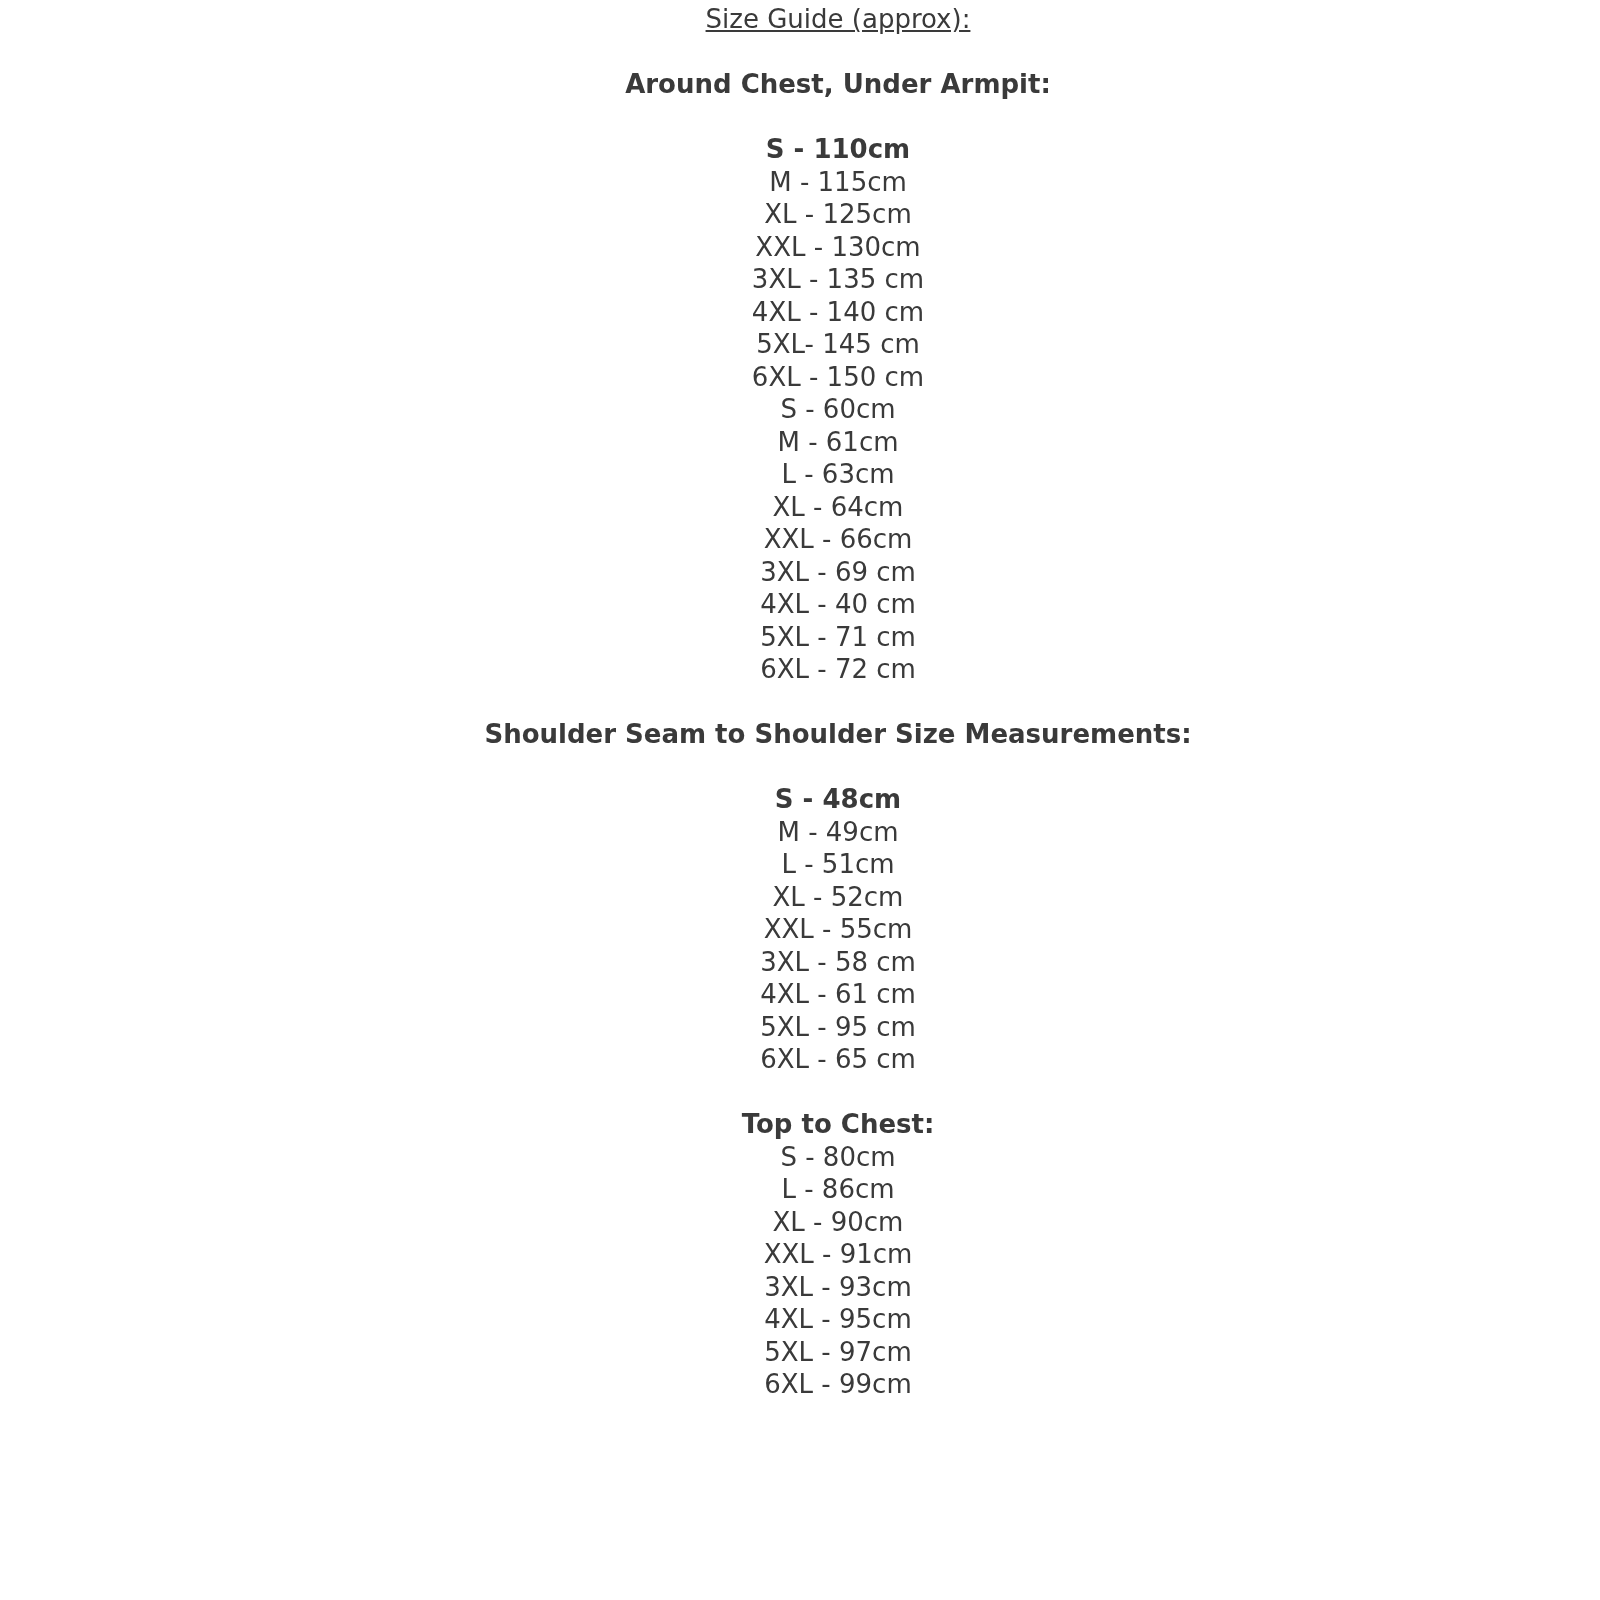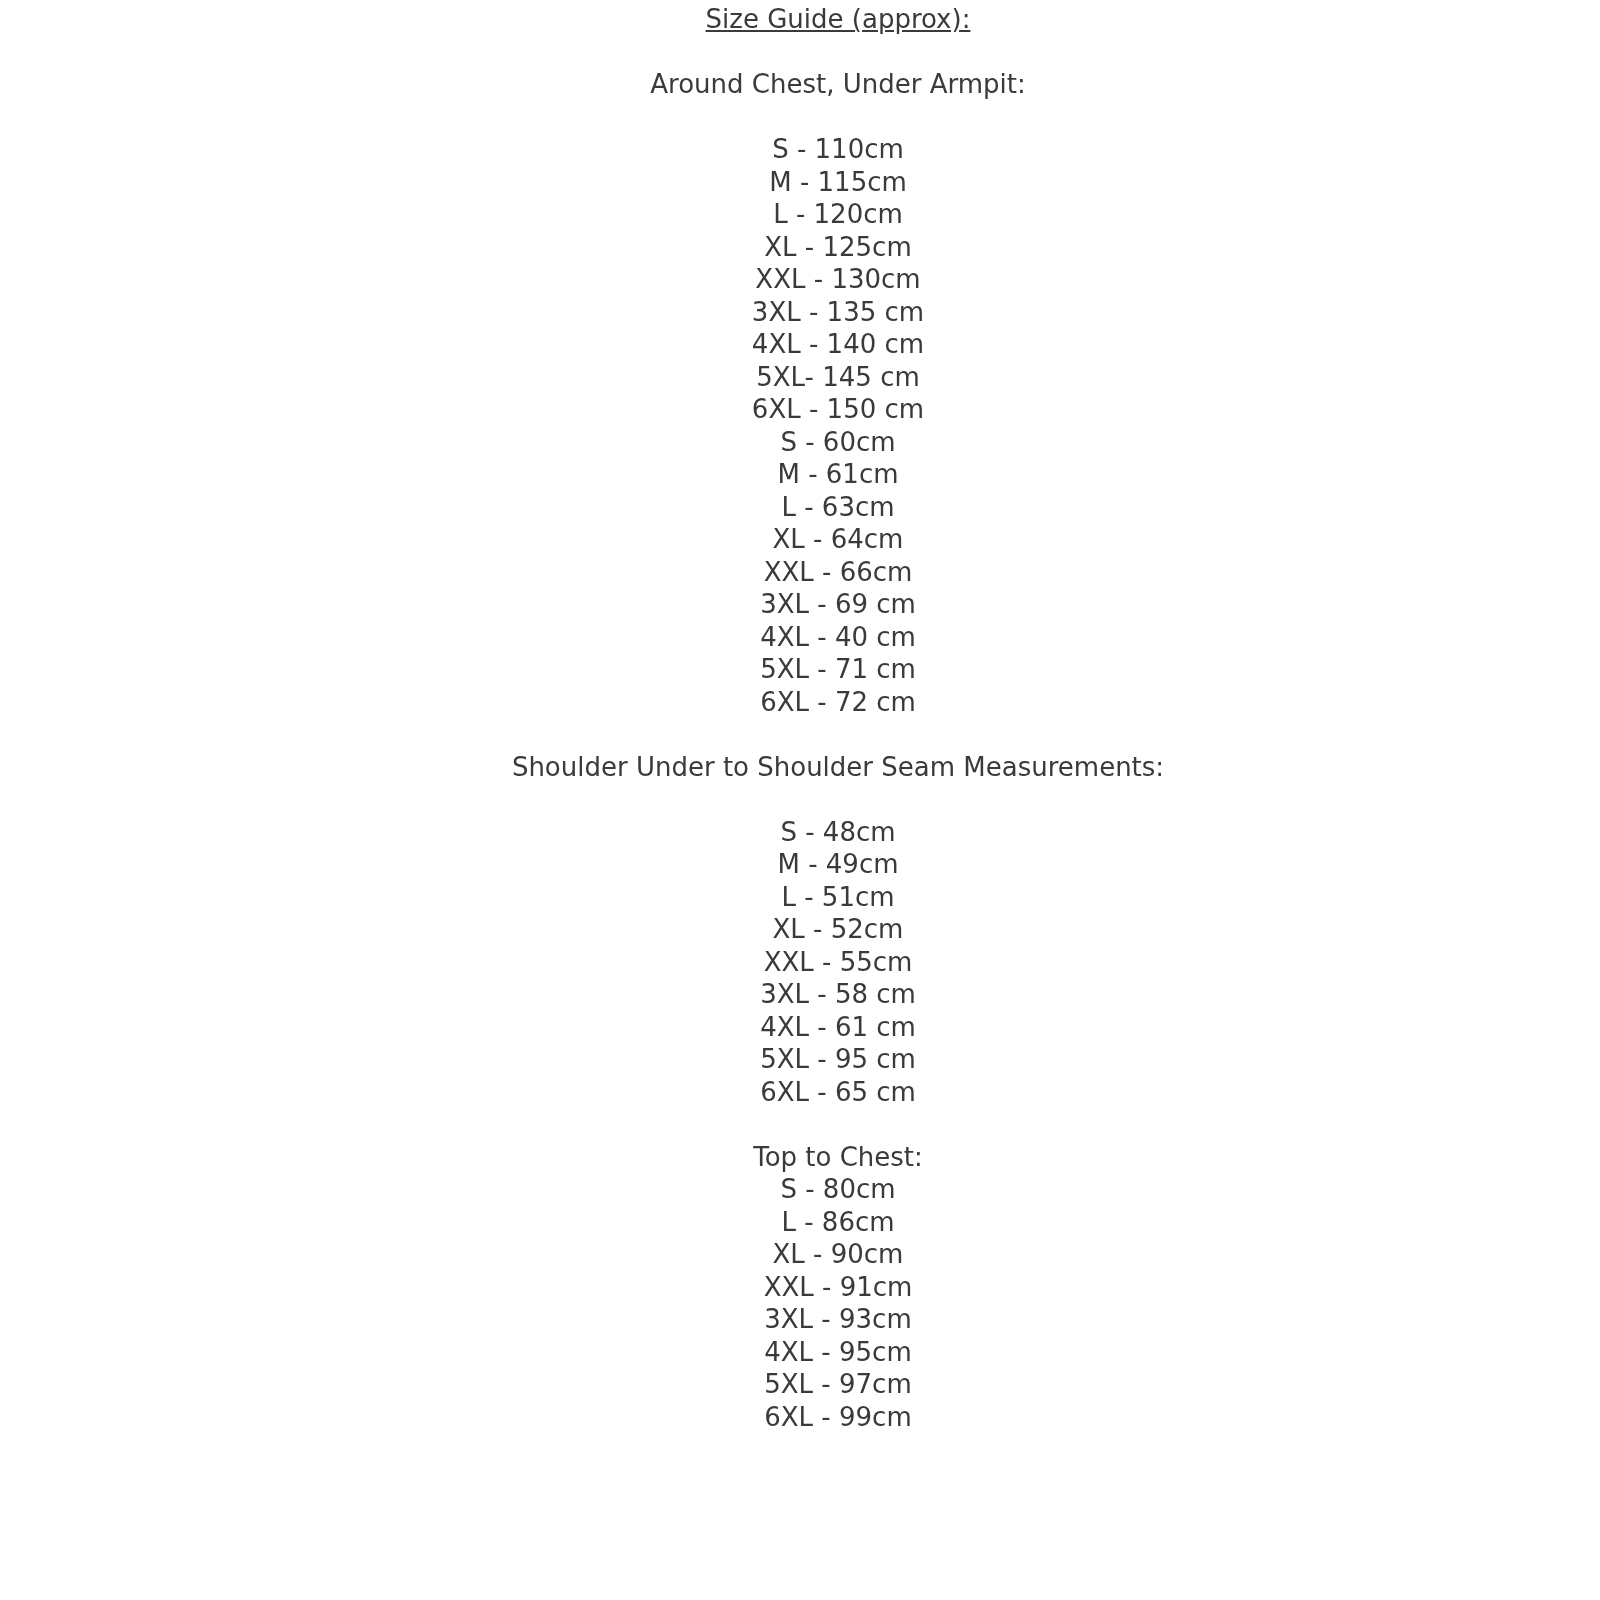--- a/index.html
+++ b/index.html
@@ -21,54 +21,54 @@
     line-height: 32.5px;
     color: #3a3a3a;
     text-align: center;
   }
   .line {
     height: 32.5px;
     white-space: pre;
   }
   .gap-before {
     margin-top: 32.5px; 
+    font-weight: bold;
   }
   .doc-title {
     text-decoration: underline;
   }
 </style>
 </head>
 <body>
 
 <div class="page">
 
   <div class="line doc-title">Size Guide (approx):</div>
 
   <div class="line gap-before">Around Chest, Under Armpit:</div>
   <div class="line gap-before">S - 110cm</div>
   <div class="line">M - 115cm</div>
-  <div class="line">L - 120cm</div>
   <div class="line">XL - 125cm</div>
   <div class="line">XXL - 130cm</div>
   <div class="line">3XL - 135 cm</div>
   <div class="line">4XL - 140 cm</div>
   <div class="line">5XL- 145 cm</div>
   <div class="line">6XL - 150 cm</div>
 
   <div class="line">S - 60cm</div>
   <div class="line">M - 61cm</div>
   <div class="line">L - 63cm</div>
   <div class="line">XL - 64cm</div>
   <div class="line">XXL - 66cm</div>
   <div class="line">3XL - 69 cm</div>
   <div class="line">4XL - 40 cm</div>
   <div class="line">5XL - 71 cm</div>
   <div class="line">6XL - 72 cm</div>
 
-  <div class="line gap-before">Shoulder Under to Shoulder Seam Measurements:</div>
+  <div class="line gap-before">Shoulder Seam to Shoulder Size Measurements:</div>
   <div class="line gap-before">S - 48cm</div>
   <div class="line">M - 49cm</div>
   <div class="line">L - 51cm</div>
   <div class="line">XL - 52cm</div>
   <div class="line">XXL - 55cm</div>
   <div class="line">3XL - 58 cm</div>
   <div class="line">4XL - 61 cm</div>
   <div class="line">5XL - 95 cm</div>
   <div class="line">6XL - 65 cm</div>
 

